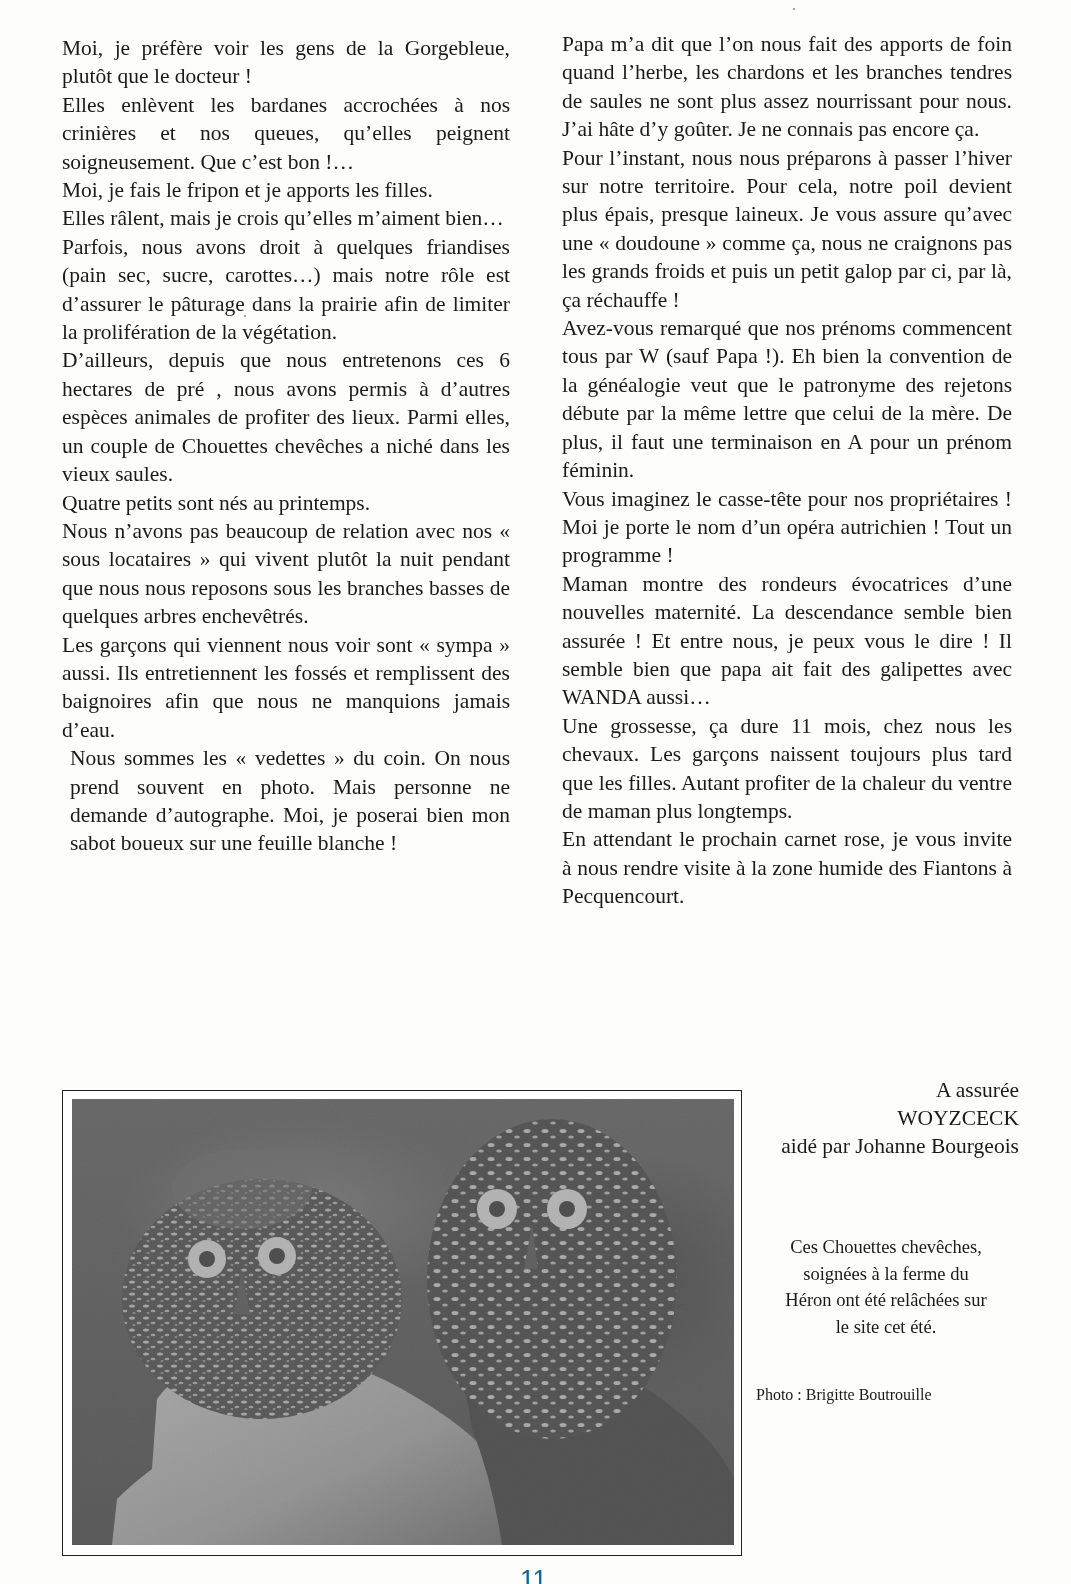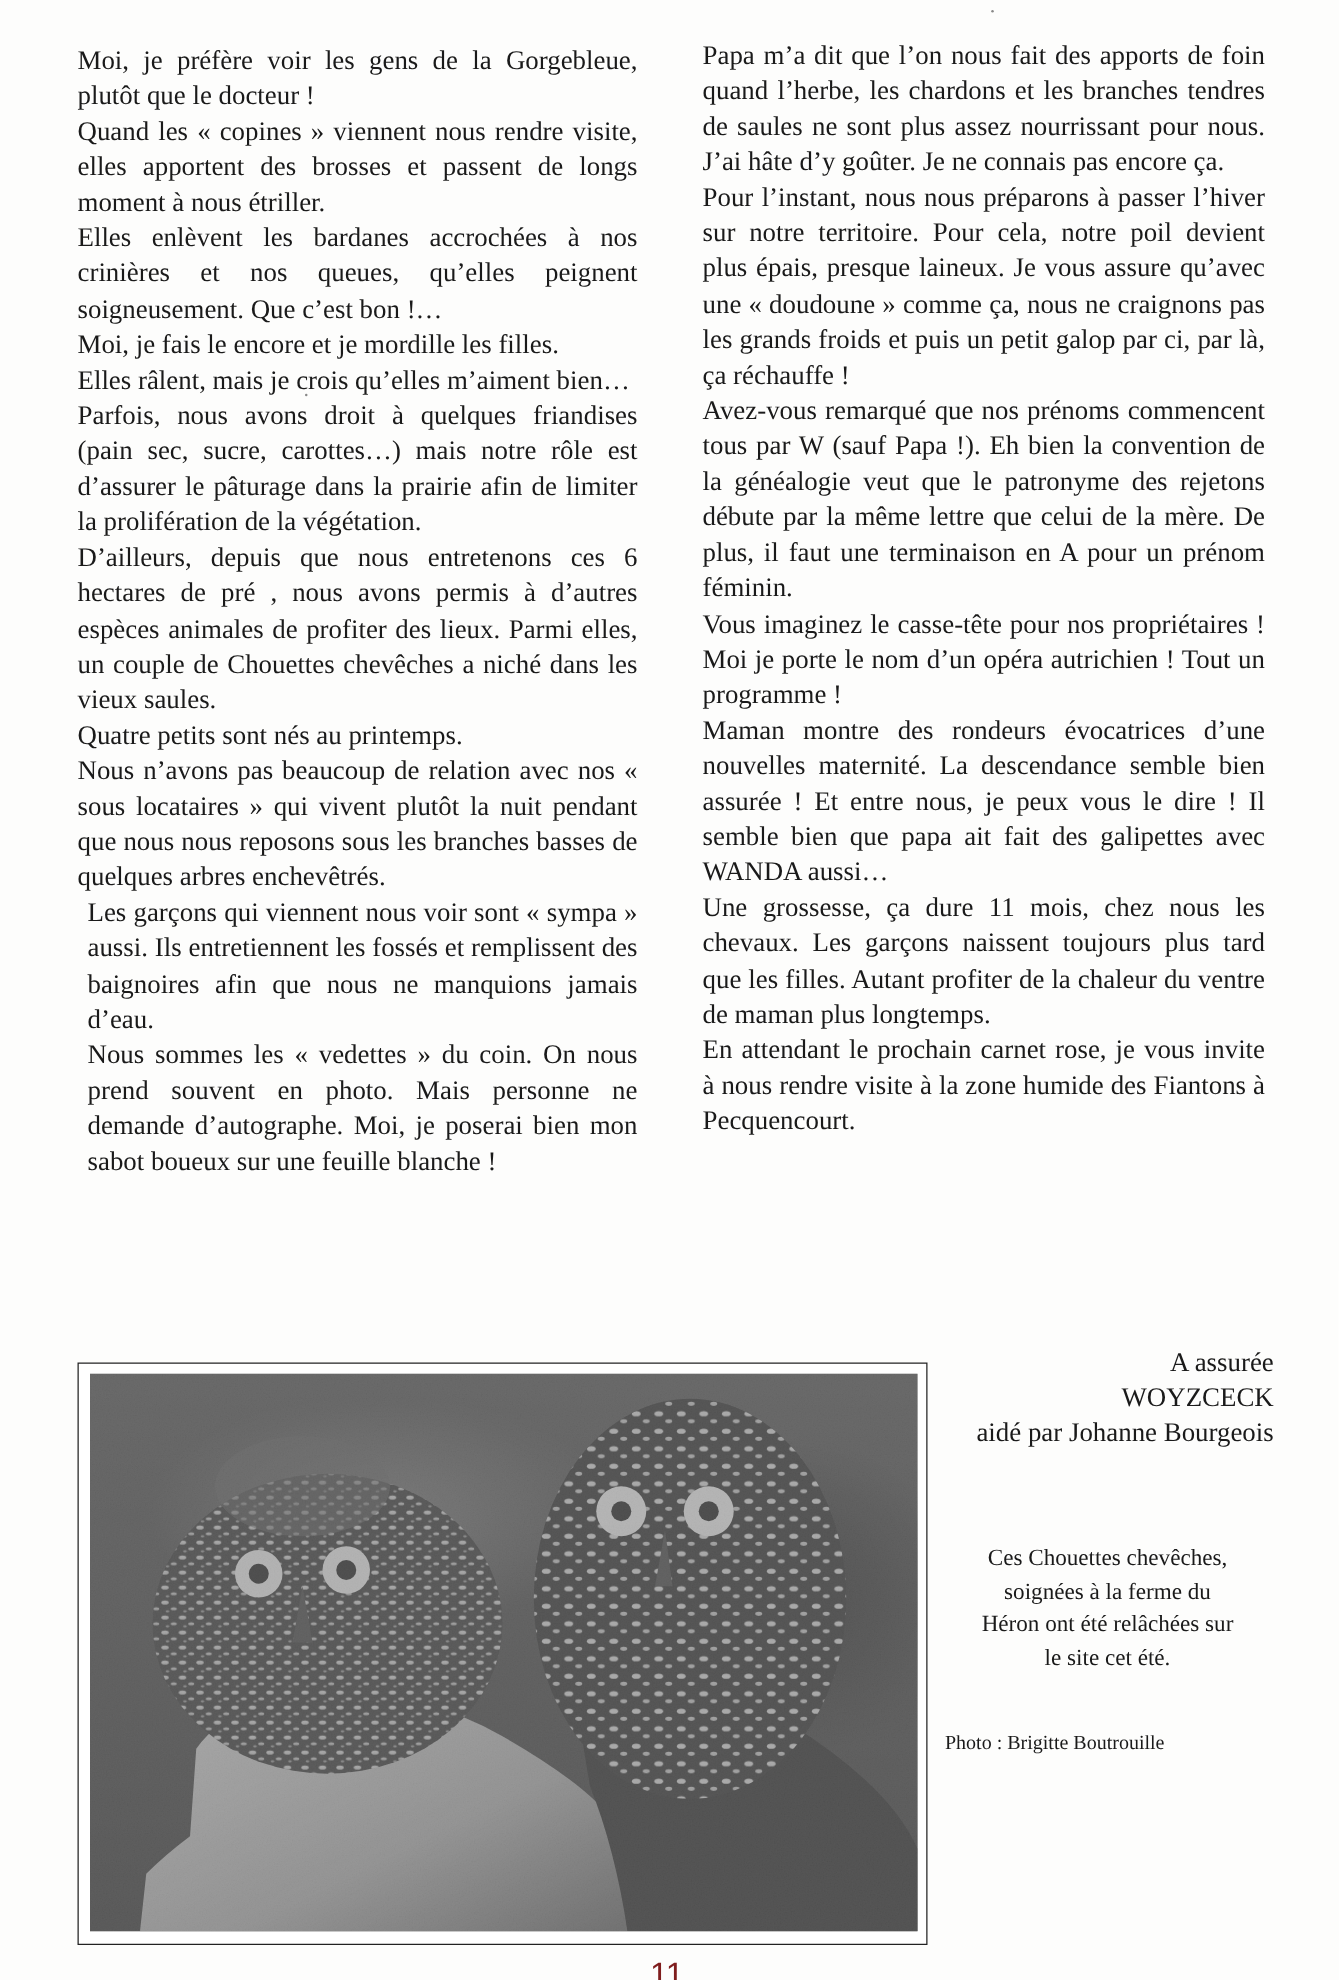--- a/index.html
+++ b/index.html
@@ -92,42 +92,41 @@
         linear-gradient(180deg, #4a4a4a 0%, #3a3a3a 50%, #2b2b2b 100%);
     }
     .photo svg { position: absolute; inset: 0; }
     .page-number {
       position: absolute;
       left: 520px;
       top: 1566px;
       font-size: 26px;
       line-height: 26px;
       font-family: "Liberation Sans", sans-serif;
-      color: #7f1d1d;
+      color: #0369a1;
       height: 18px;
       overflow: hidden;
     }
     .scan-mark {
       position: absolute;
       width: 2px;
       height: 2px;
       background: #888;
       border-radius: 50%;
     }
   </style>
 </head>
 <body>
 
 <div class="page">
 
   <div class="column col-left">
     <p class="para">Moi, je préfère voir les gens de la Gorgebleue, plutôt que le docteur !</p>
-    <p class="para">Quand les « copines » viennent nous rendre visite, elles apportent des brosses et passent de longs moment à nous étriller.</p>
     <p class="para">Elles enlèvent les bardanes accrochées à nos crinières et nos queues, qu’elles peignent soigneusement. Que c’est bon !…</p>
-    <p class="para">Moi, je fais le encore et je mordille les filles.</p>
+    <p class="para">Moi, je fais le fripon et je apports les filles.</p>
     <p class="para">Elles râlent, mais je crois qu’elles m’aiment bien…</p>
     <p class="para">Parfois, nous avons droit à quelques friandises (pain sec, sucre, carottes…) mais notre rôle est d’assurer le pâturage dans la prairie afin de limiter la prolifération de la végétation.</p>
     <p class="para">D’ailleurs, depuis que nous entretenons ces 6 hectares de pré , nous avons permis à d’autres espèces animales de profiter des lieux. Parmi elles, un couple de Chouettes chevêches a niché dans les vieux saules.</p>
     <p class="para">Quatre petits sont nés au printemps.</p>
     <p class="para">Nous n’avons pas beaucoup de relation avec nos « sous locataires » qui vivent plutôt la nuit pendant que nous nous reposons sous les branches basses de quelques arbres enchevêtrés.</p>
     <p class="para">Les garçons qui viennent nous voir sont « sympa » aussi. Ils entretiennent les fossés et remplissent des baignoires afin que nous ne manquions jamais d’eau.</p>
     <p class="para">Nous sommes les « vedettes » du coin. On nous prend souvent en photo. Mais personne ne demande d’autographe. Moi, je poserai bien mon sabot boueux sur une feuille blanche !</p>
   </div>
 
   <div class="column col-right">

